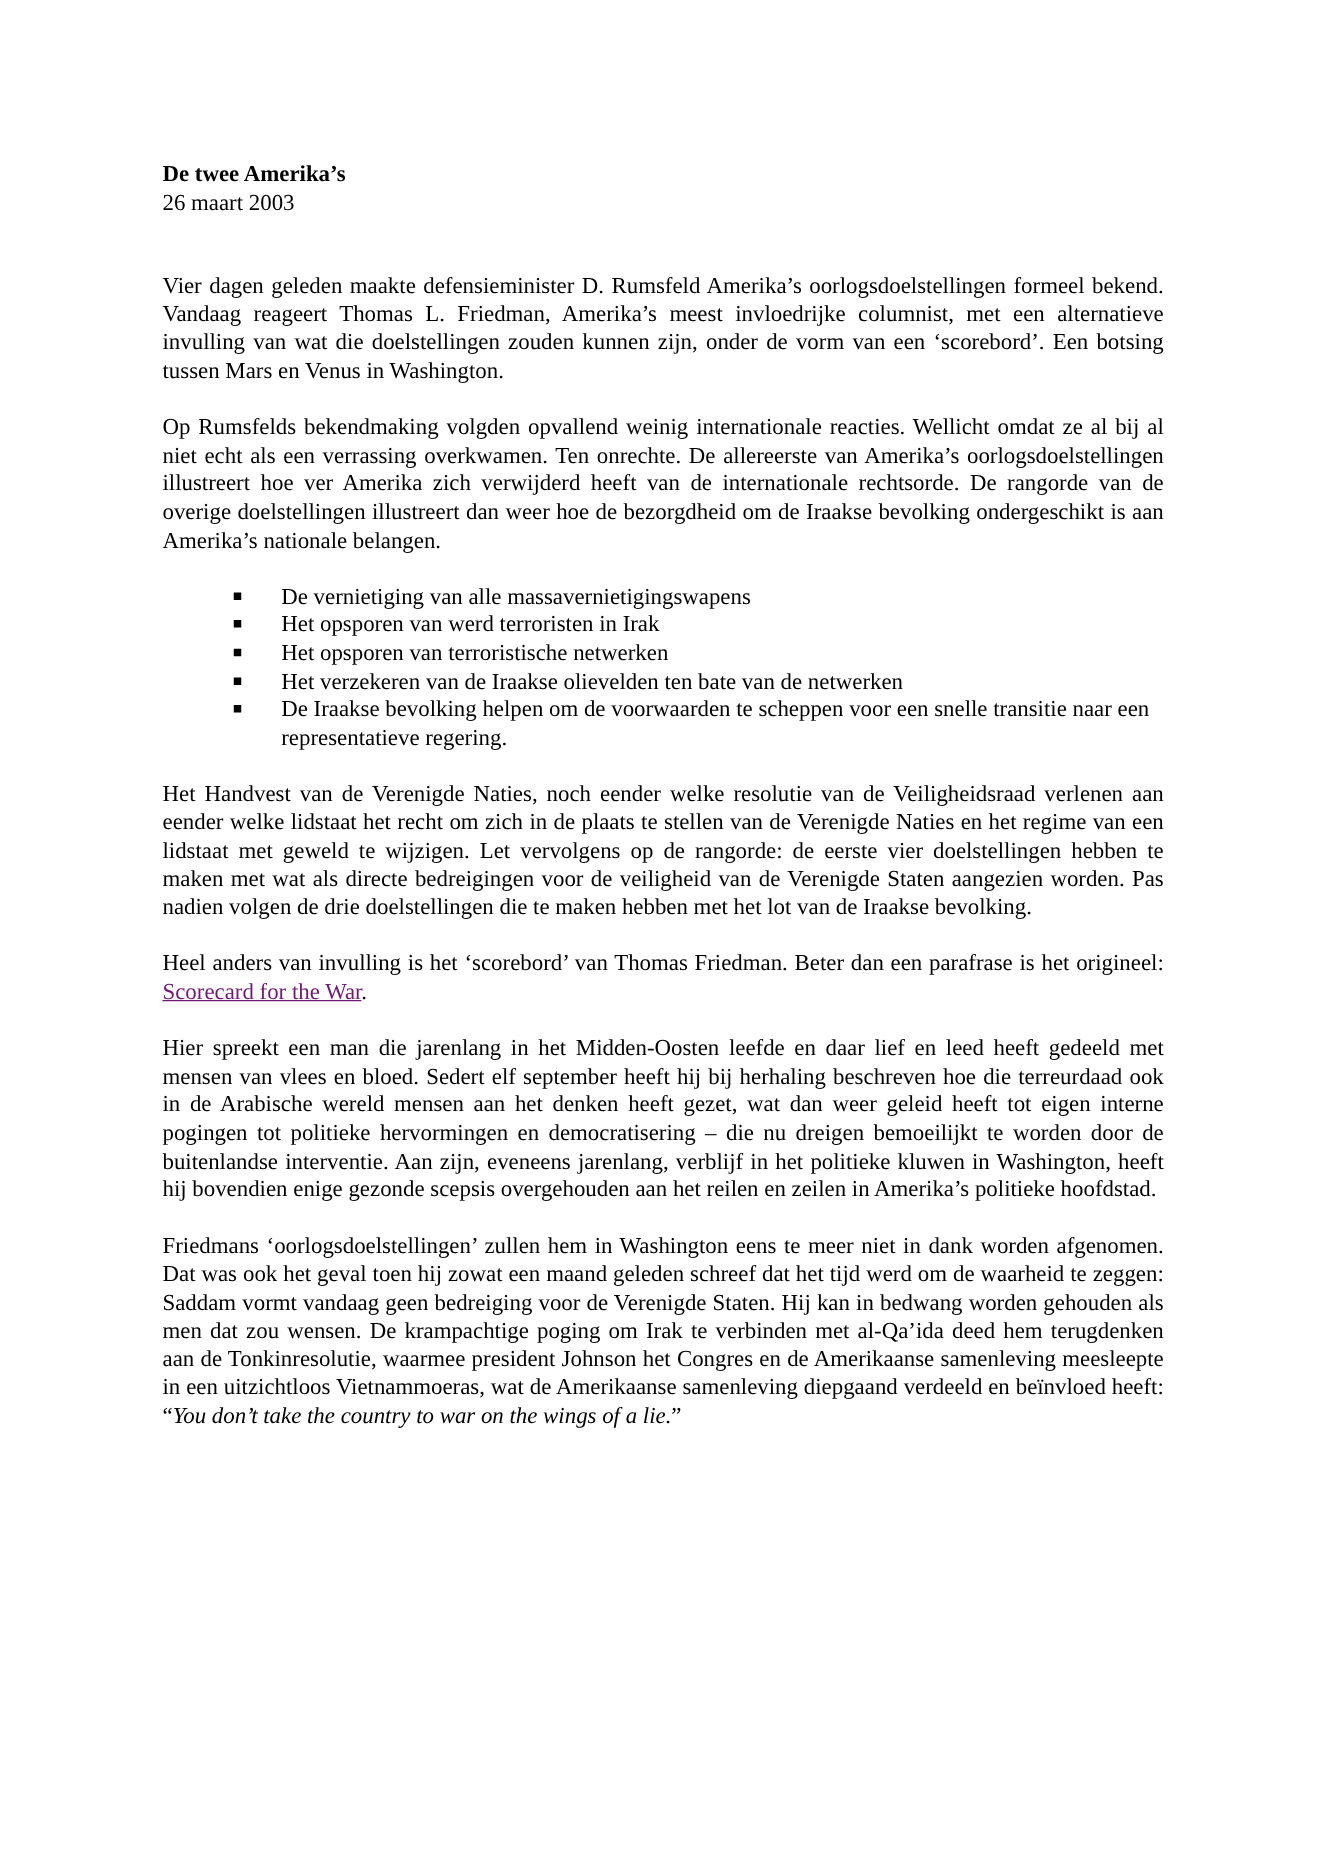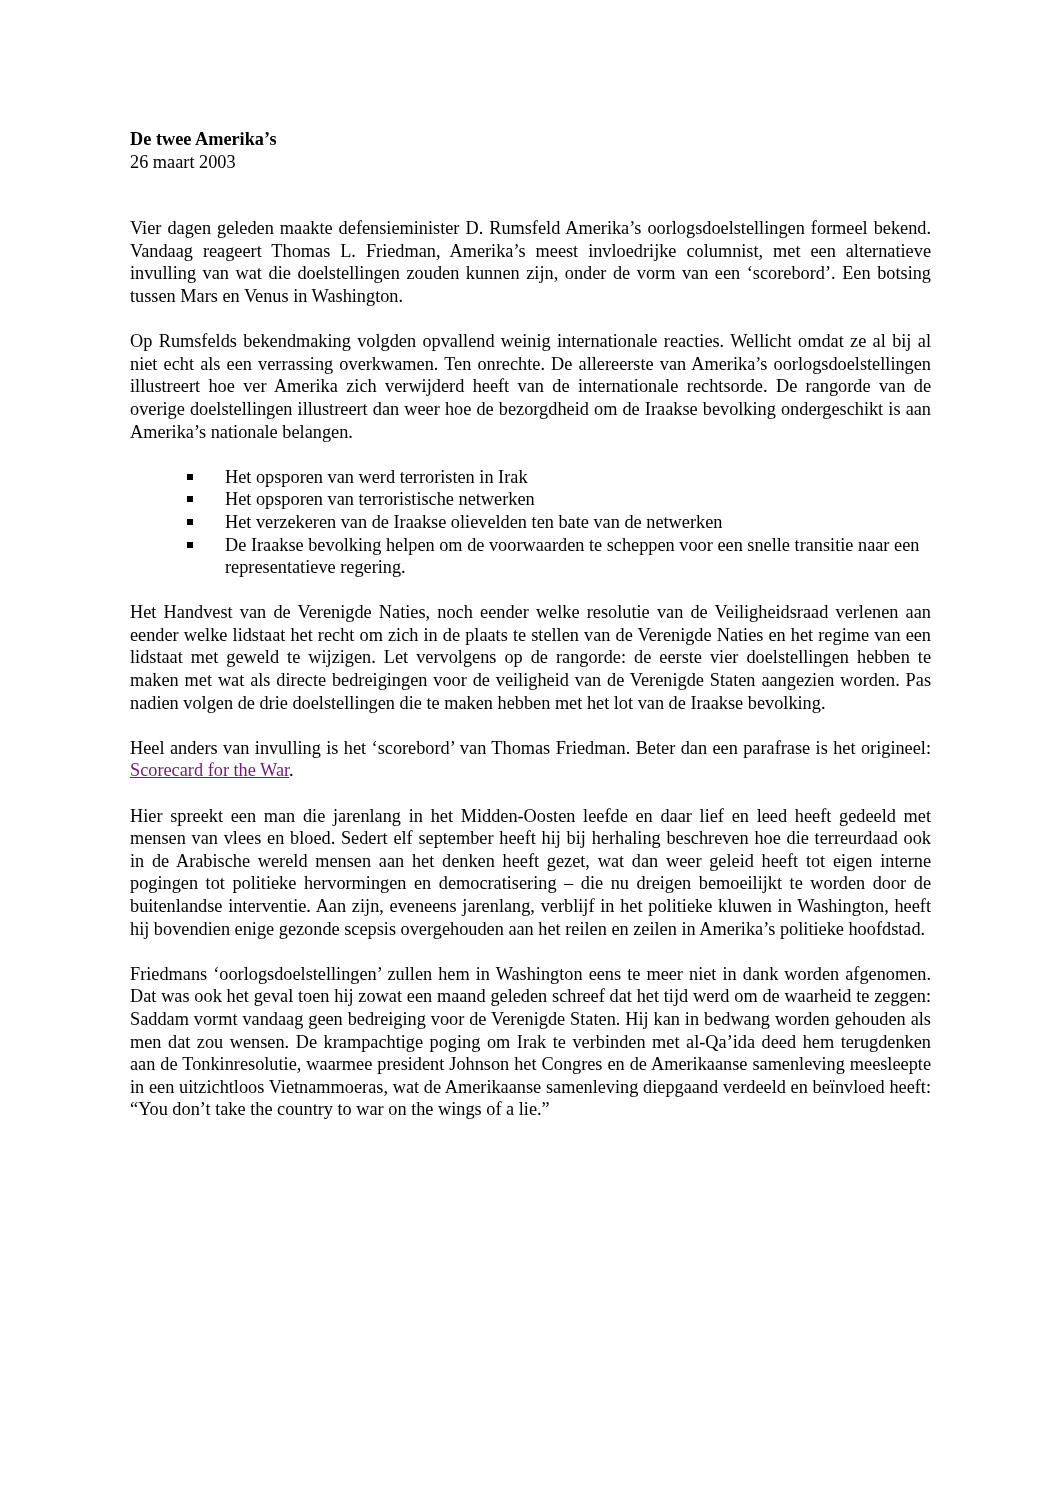--- a/index.html
+++ b/index.html
@@ -51,33 +51,35 @@
       width: 6px;
       height: 6px;
       background: #000000;
       display: inline-block;
     }
     a.link {
       color: #701a75;
       text-decoration: underline;
     }
     .quote {
+      font-style: italic;
     }
   </style>
 </head>
 <body>
 
 <div class="page">
   <div class="title">De twee Amerika’s</div>
   <div class="date">26 maart 2003</div>
 
   <p class="para">Vier dagen geleden maakte defensieminister D. Rumsfeld Amerika’s oorlogsdoelstellingen formeel bekend. Vandaag reageert Thomas L. Friedman, Amerika’s meest invloedrijke columnist, met een alternatieve invulling van wat die doelstellingen zouden kunnen zijn, onder de vorm van een ‘scorebord’. Een botsing tussen Mars en Venus in Washington.</p>
   <p class="para">Op Rumsfelds bekendmaking volgden opvallend weinig internationale reacties. Wellicht omdat ze al bij al niet echt als een verrassing overkwamen. Ten onrechte. De allereerste van Amerika’s oorlogsdoelstellingen illustreert hoe ver Amerika zich verwijderd heeft van de internationale rechtsorde. De rangorde van de overige doelstellingen illustreert dan weer hoe de bezorgdheid om de Iraakse bevolking ondergeschikt is aan Amerika’s nationale belangen.</p>
 
   <ul class="goals">
+    <li><span class="bullet"></span><span>De vernietiging van alle massavernietigingswapens</span></li>
     <li><span class="bullet"></span><span>Het opsporen van werd terroristen in Irak</span></li>
     <li><span class="bullet"></span><span>Het opsporen van terroristische netwerken</span></li>
     <li><span class="bullet"></span><span>Het verzekeren van de Iraakse olievelden ten bate van de netwerken</span></li>
     <li><span class="bullet"></span><span>De Iraakse bevolking helpen om de voorwaarden te scheppen voor een snelle transitie naar een representatieve regering.</span></li>
   </ul>
 
   <p class="para">Het Handvest van de Verenigde Naties, noch eender welke resolutie van de Veiligheidsraad verlenen aan eender welke lidstaat het recht om zich in de plaats te stellen van de Verenigde Naties en het regime van een lidstaat met geweld te wijzigen. Let vervolgens op de rangorde: de eerste vier doelstellingen hebben te maken met wat als directe bedreigingen voor de veiligheid van de Verenigde Staten aangezien worden. Pas nadien volgen de drie doelstellingen die te maken hebben met het lot van de Iraakse bevolking.</p>
 
   <p class="para"><span>Heel anders van invulling is het ‘scorebord’ van Thomas Friedman. Beter dan een parafrase is het origineel: </span><a class="link" href="#">Scorecard for the War</a><span>.</span></p>
 

